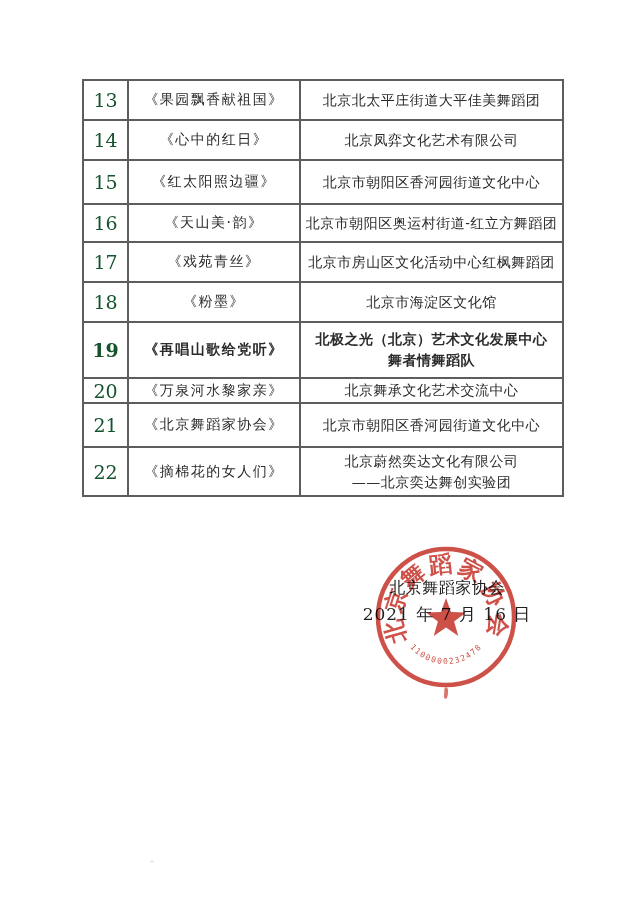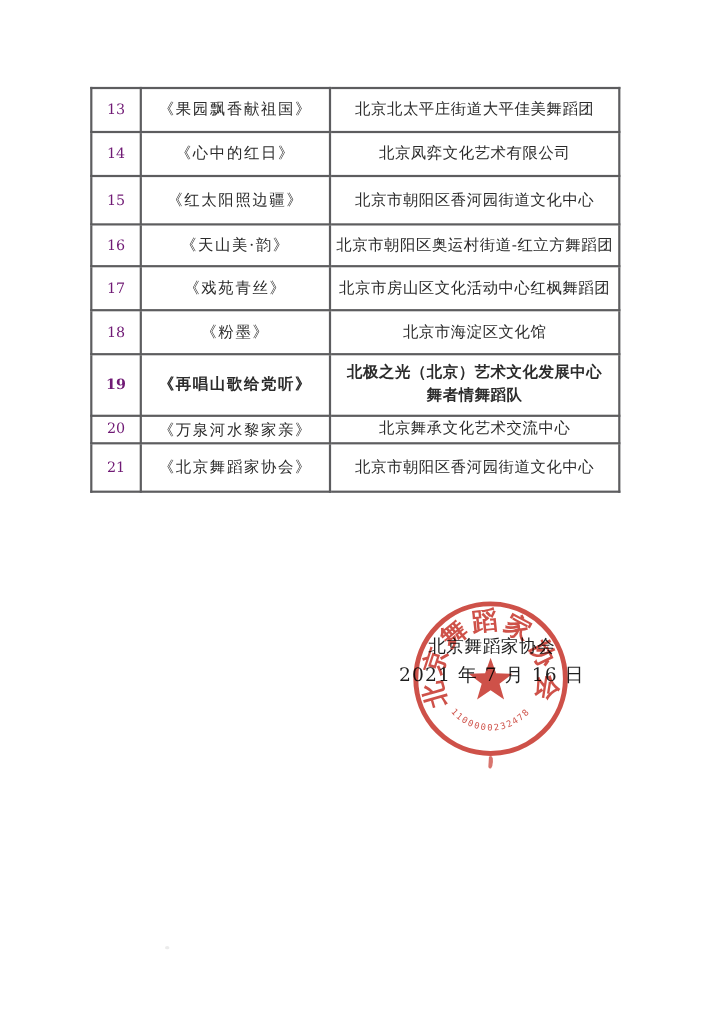--- a/index.html
+++ b/index.html
@@ -11,21 +11,21 @@
   
   .doc-table{
     position:absolute;left:82px;top:79px;
     border-collapse:collapse;table-layout:fixed;
   }
   .doc-table td{
     border:2px solid #5d5d5f;
     text-align:center;vertical-align:middle;
     padding:0 2px;box-sizing:border-box;
   }
-  .col-no{width:45px;font-size:13px;color:#701a75;}
+  .col-no{width:45px;font-size:19px;color:#14532d;}
   .col-title{width:172px;font-size:14px;letter-spacing:1.5px;}
   .col-org{width:263px;font-size:14px;letter-spacing:0.5px;white-space:pre-line;line-height:21px;}
   .r40{height:40px;} .r41{height:44px;} .r38{height:38px;}
   .r56{height:56px;font-weight:bold;} .r49{height:49px;} .r39{height:25px;}
   
   .sig{
     position:absolute;left:347px;top:578px;width:200px;
     text-align:center;color:#1f1f1f;z-index:1;
   }
   .sig-org{font-size:16px;line-height:20px;letter-spacing:0.5px;}
@@ -88,20 +88,26 @@
     <tr class="r39">
       <td class="col-no">20</td>
       <td class="col-title">《万泉河水黎家亲》</td>
       <td class="col-org">北京舞承文化艺术交流中心</td>
     </tr>
     <tr class="r41">
       <td class="col-no">21</td>
       <td class="col-title">《北京舞蹈家协会》</td>
       <td class="col-org">北京市朝阳区香河园街道文化中心</td>
     </tr>
+    <tr class="r49">
+      <td class="col-no">22</td>
+      <td class="col-title">《摘棉花的女人们》</td>
+      <td class="col-org">北京蔚然奕达文化有限公司
+——北京奕达舞创实验团</td>
+    </tr>
   </tbody>
 </table>
 
 <div class="sig">
   <div class="sig-org">北京舞蹈家协会</div>
   <div class="sig-date">2021 年 7 月 16 日</div>
 </div>
 
 <svg class="seal" viewBox="0 0 180 180" xmlns="http://www.w3.org/2000/svg">
   <circle cx="90" cy="89" r="68" fill="none" stroke="#c8392f" stroke-width="4.5"></circle>

